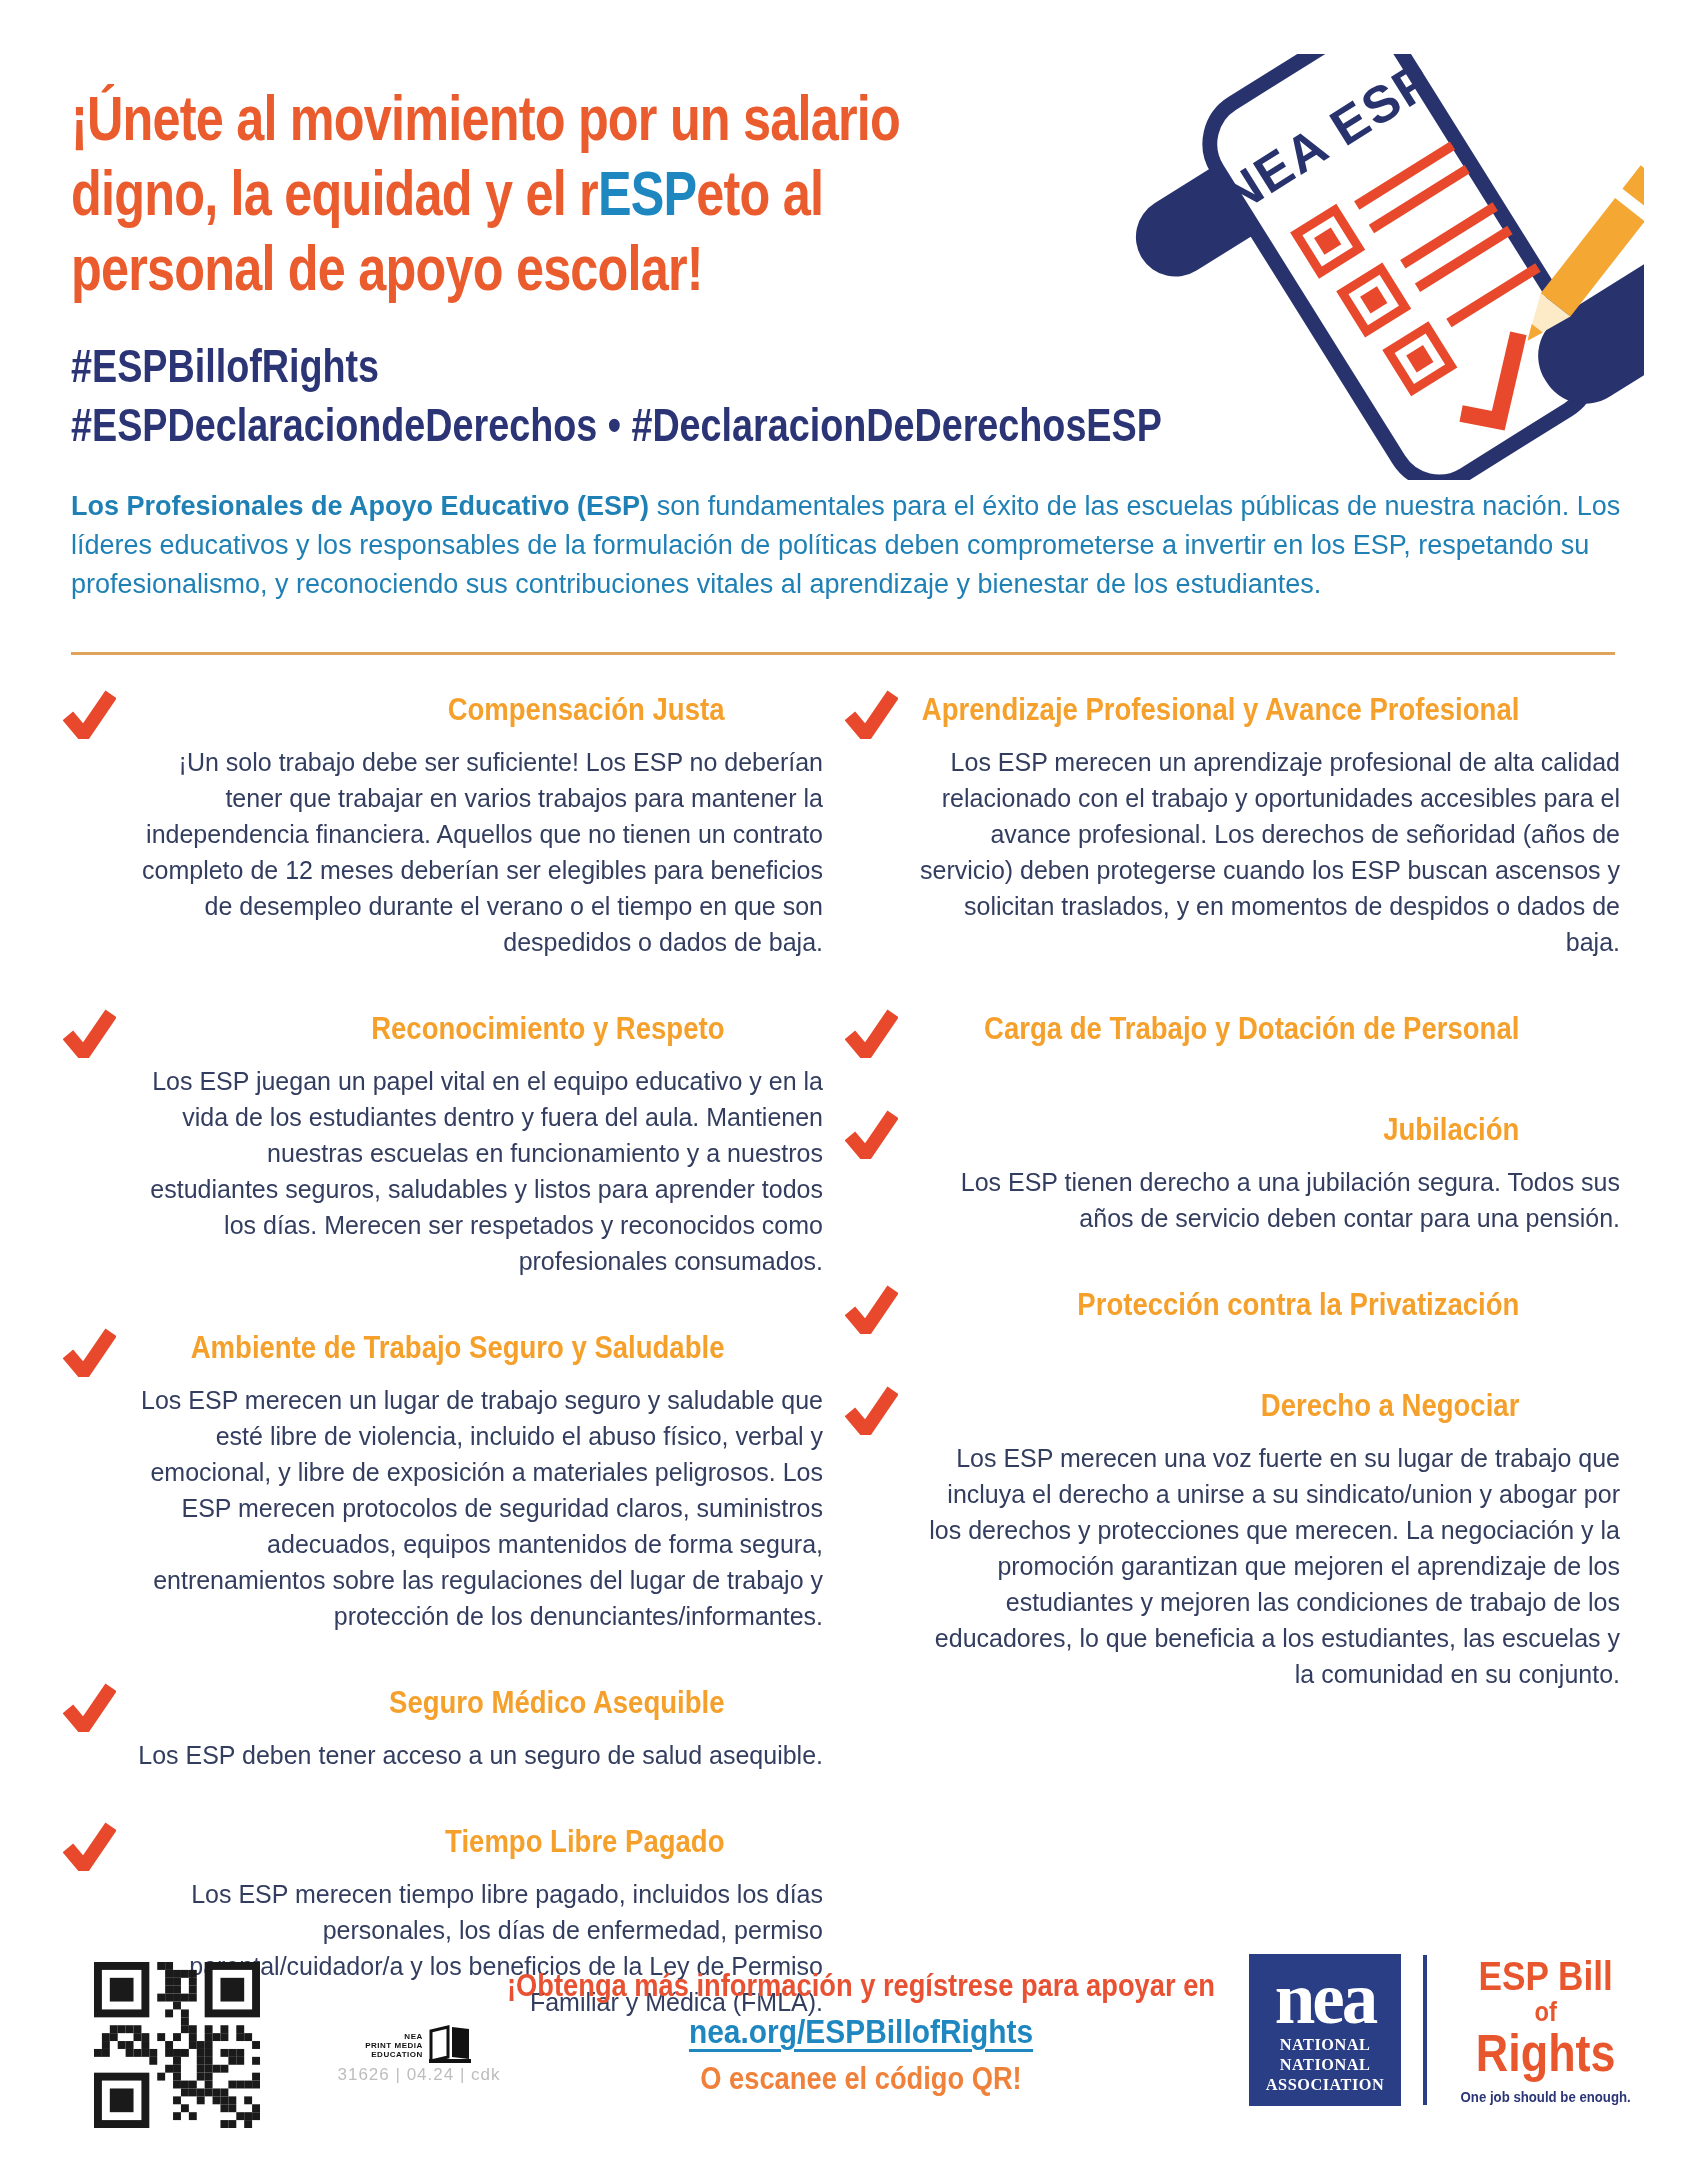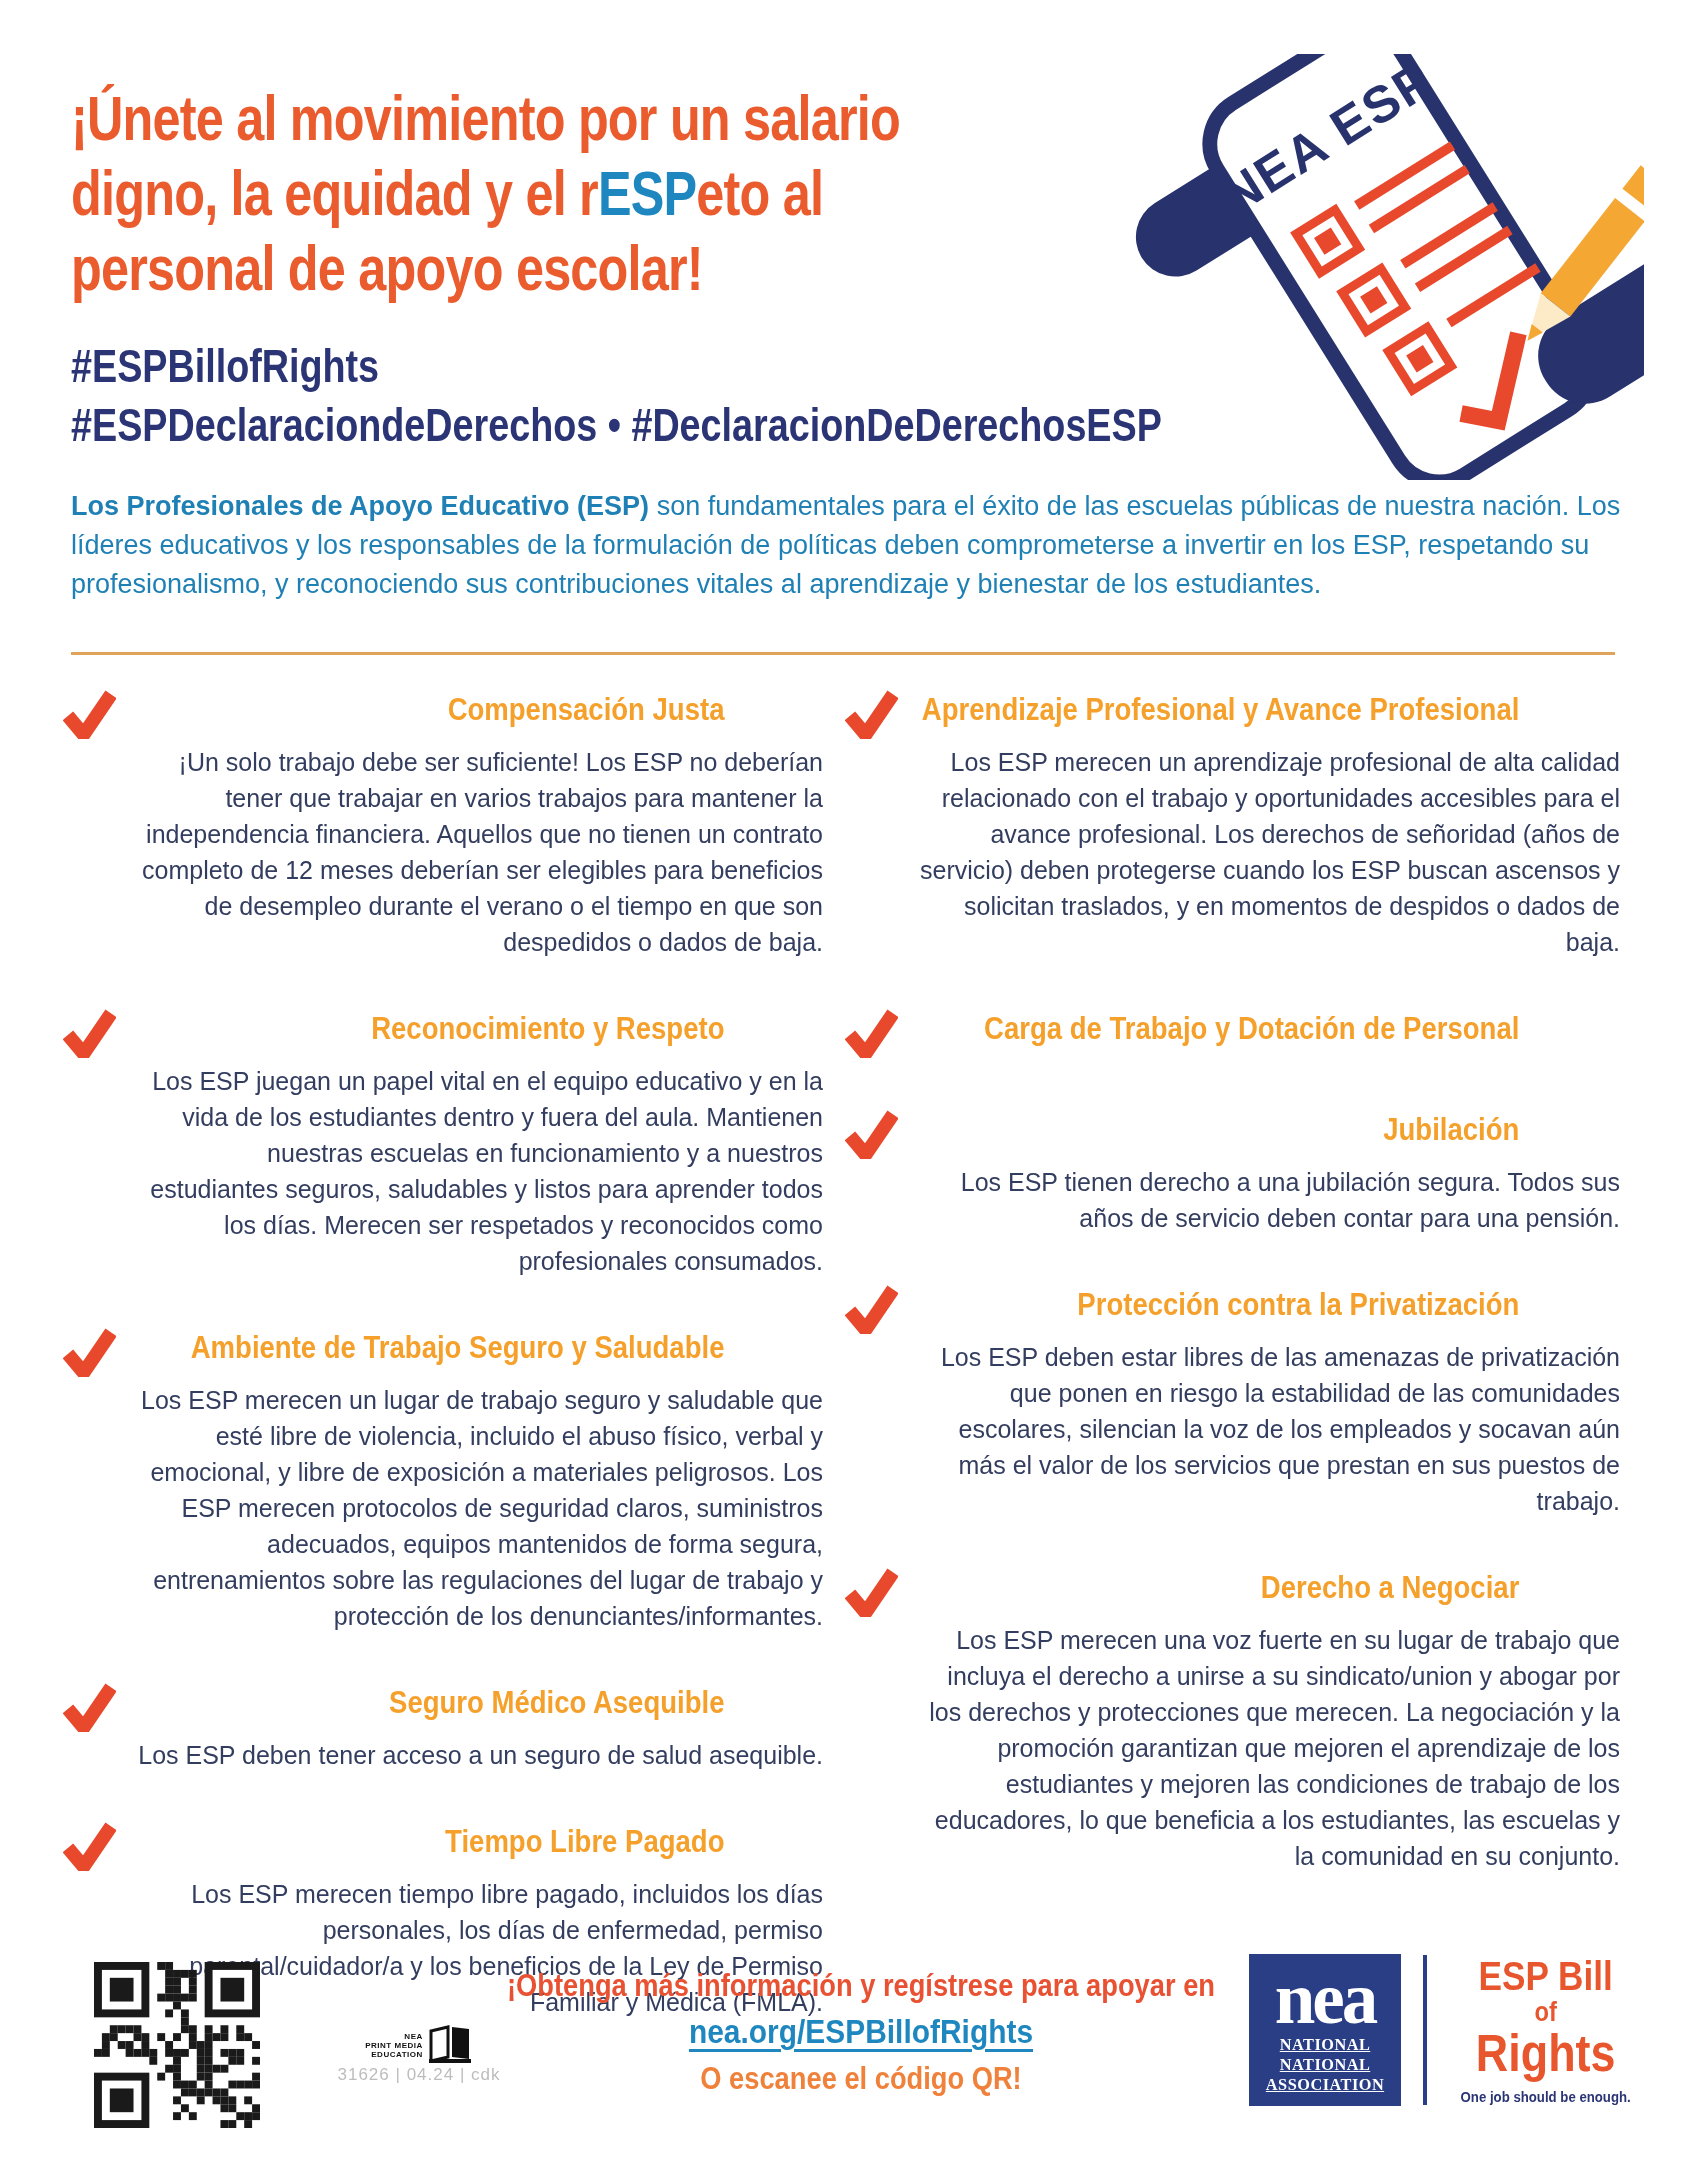--- a/index.html
+++ b/index.html
@@ -50,21 +50,21 @@
   .cta-link{display:inline-block;margin:6px 0 8px 0;font-size:34px;color:#1E87C0;
             text-decoration:underline;text-underline-offset:6px;text-decoration-thickness:3px;}
   .cta-line3{font-size:31px;line-height:40px;color:#F0813B;}
 
   .nea-lockup{position:absolute;left:1249px;top:16px;display:flex;align-items:center;gap:22px;}
   .nea-logo{width:152px;height:152px;background:#2A3E85;color:#ffffff;display:flex;
             flex-direction:column;align-items:center;justify-content:center;
             font-family:"Liberation Serif",serif;}
   .nea-script{font-weight:bold;font-size:73px;line-height:65px;letter-spacing:-3px;}
   .nea-lines{font-size:16.3px;line-height:20px;font-weight:bold;letter-spacing:0.5px;
-             text-align:center;margin-top:4px;text-decoration:underline;}
+             text-align:center;margin-top:4px;}
   .nea-vrule{width:4px;height:150px;background:#2A3E85;}
   .esp-bill{text-align:center;color:#E8562D;font-weight:bold;
             transform:scaleX(0.88);transform-origin:center center;white-space:nowrap;}
   .esp-bill .l1{font-size:40px;line-height:42px;}
   .esp-bill .l2{font-size:27px;line-height:30px;}
   .esp-bill .l3{font-size:51px;line-height:53px;}
   .esp-tagline{margin-top:8px;font-size:15px;line-height:17px;color:#2B3576;font-weight:bold;}
 </style>
 </head>
 <body>
@@ -197,21 +197,20 @@
           </svg>
         <h3 class="section-title">Jubilación</h3>
         <p class="section-body">Los ESP tienen derecho a una jubilación segura. Todos sus años de servicio deben contar para una pensión.</p>
       </div>
 
       <div class="section">
         <svg class="checkmark" viewBox="0 0 54 50">
             <polyline points="5,27 21,46 49,5" fill="none" stroke="#E8492C" stroke-width="14"></polyline>
           </svg>
         <h3 class="section-title">Protección contra la Privatización</h3>
-        <p class="section-body">Los ESP deben estar libres de las amenazas de privatización que ponen en riesgo la estabilidad de las comunidades escolares, silencian la voz de los empleados y socavan aún más el valor de los servicios que prestan en sus puestos de trabajo.</p>
       </div>
 
       <div class="section">
         <svg class="checkmark" viewBox="0 0 54 50">
             <polyline points="5,27 21,46 49,5" fill="none" stroke="#E8492C" stroke-width="14"></polyline>
           </svg>
         <h3 class="section-title">Derecho a Negociar</h3>
         <p class="section-body">Los ESP merecen una voz fuerte en su lugar de trabajo que incluya el derecho a unirse a su sindicato/union y abogar por los derechos y protecciones que merecen. La negociación y la promoción garantizan que mejoren el aprendizaje de los estudiantes y mejoren las condiciones de trabajo de los educadores, lo que beneficia a los estudiantes, las escuelas y la comunidad en su conjunto.</p>
       </div>
 

